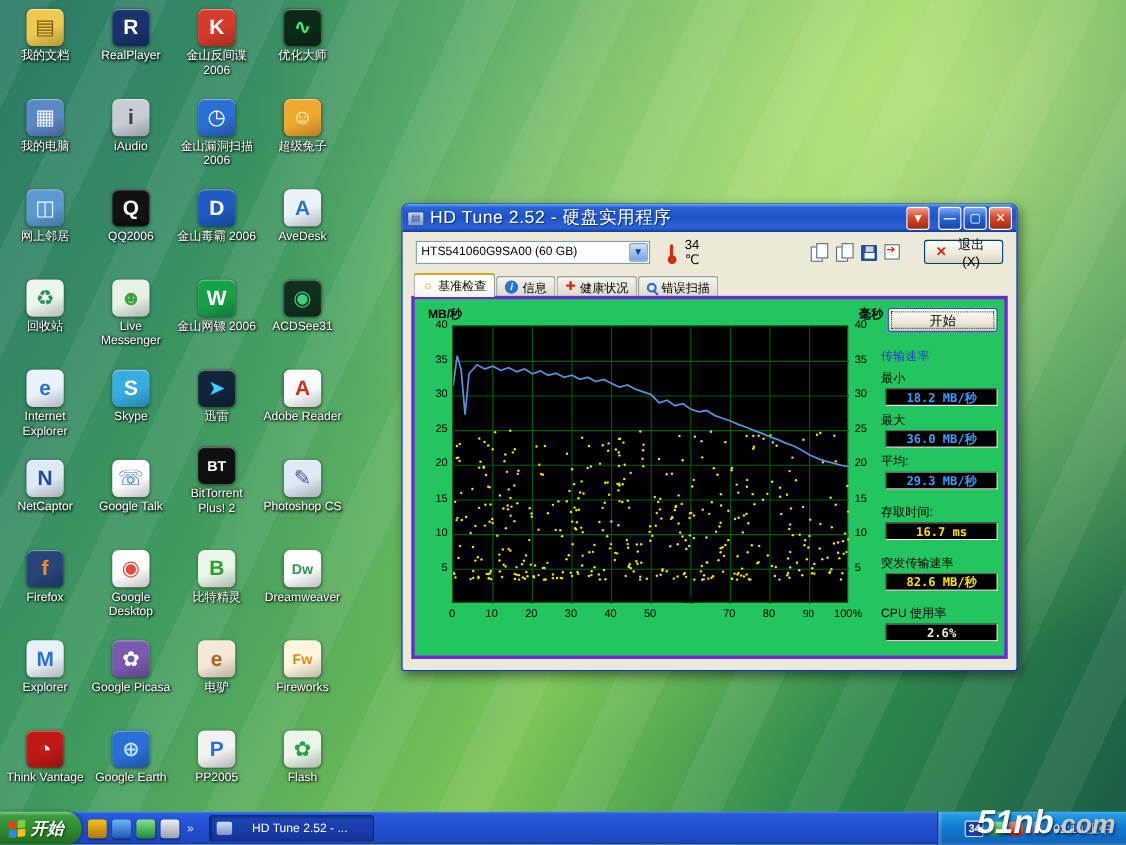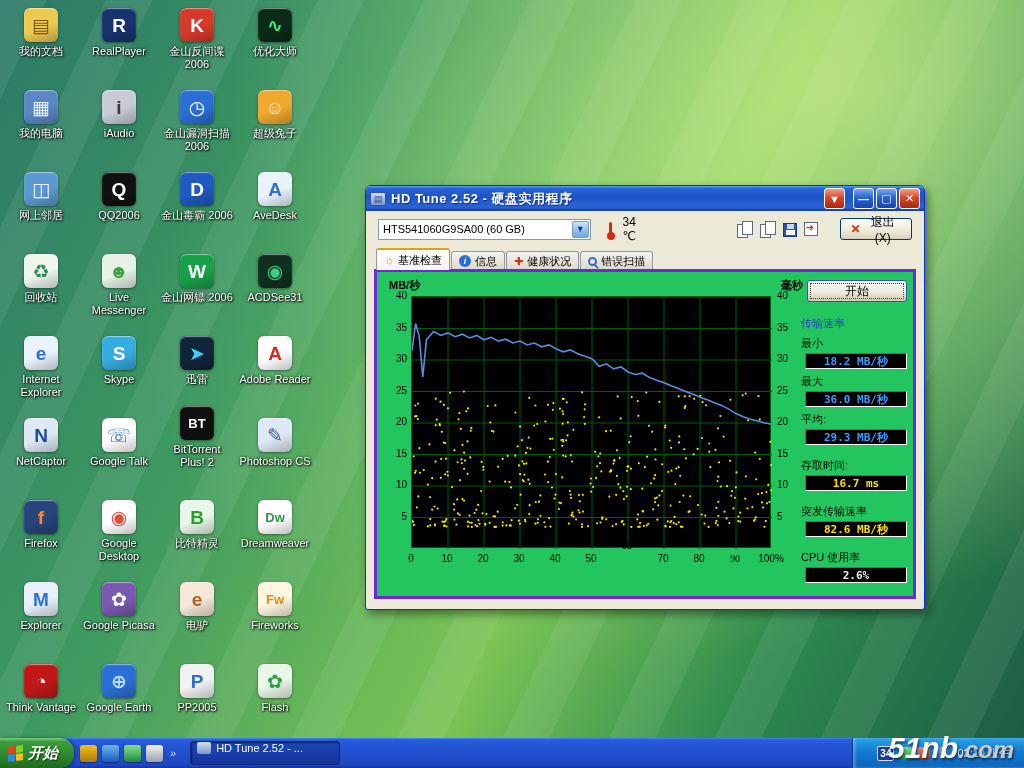--- a/index.html
+++ b/index.html
@@ -40,21 +40,21 @@
     background:#ece9d8; border:1px solid #0831d9; border-radius:6px 6px 3px 3px;
     box-shadow:3px 4px 10px rgba(0,0,0,0.45); z-index:20;
   }
   .titlebar {
     height:25px; border-radius:5px 5px 0 0; display:flex; align-items:center; padding:0 4px;
     background:linear-gradient(#58a2f8 0%, #2a63d6 10%, #1f53c6 45%, #2a63d6 85%, #123a96 100%);
   }
   .title-icon { width:16px; height:14px; margin-right:5px; border-radius:2px;
     background:linear-gradient(#cfe0f5,#7a97c5); border:1px solid #31539a;
     display:flex; align-items:center; justify-content:center; font-size:9px; color:#23448e; }
-  .title-text { color:#fff; font-weight:bold; font-size:13px; flex:1;
+  .title-text { color:#fff; font-weight:normal; font-size:16px; flex:1;
     text-shadow:1px 1px 1px #10307a; letter-spacing:0.5px; }
   .tb-btn {
     width:21px; height:21px; margin-left:2px; border-radius:3px; border:1px solid #fff;
     color:#fff; font-size:11px; font-weight:bold; display:flex; align-items:center; justify-content:center;
     background:linear-gradient(#7fa9ef,#2a63d6 45%,#1a44a8); cursor:pointer;
   }
   .tb-btn.red, .tb-btn.close { background:linear-gradient(#f3a08a,#d8482a 45%,#a82810); }
   .tb-btn.skin { margin-right:6px; }
 
   .toolbar { position:absolute; left:0; top:29px; width:100%; height:28px;
@@ -143,21 +143,21 @@
     box-shadow:1px 0 4px rgba(0,0,0,0.4); }
   .start-label { color:#fff; font-weight:bold; font-style:italic; font-size:15px;
     text-shadow:1px 1px 2px #0a3a0a; }
   .flag { display:grid; grid-template-columns:7px 7px; grid-template-rows:7px 7px; gap:1px; transform:skewY(-6deg); }
   .flag i { display:block; border-radius:1px; }
   .quick { display:flex; align-items:center; gap:5px; padding:0 6px; }
   .ql { width:17px; height:17px; border-radius:3px; cursor:pointer; box-shadow:0 1px 2px rgba(0,0,0,0.4); }
   .ql-chev { color:#cfe0ff; font-size:11px; cursor:pointer; padding:0 2px; }
   .task-btn { width:150px; height:24px; margin-left:6px; border-radius:3px; padding:0 6px;
     background:linear-gradient(#1d46b8,#16349a); border:1px solid #0f2a80;
-    box-shadow:inset 1px 1px 2px rgba(0,0,0,0.5); display:flex; align-items:flex-start; gap:5px; cursor:pointer; }
+    box-shadow:inset 1px 1px 2px rgba(0,0,0,0.5); display:flex; align-items:center; gap:18px; cursor:pointer; }
   .task-btn .ti { width:14px; height:12px; border-radius:2px; background:linear-gradient(#cfe0f5,#7a97c5); }
   .task-btn .tt { color:#fff; font-size:11px; white-space:nowrap; overflow:hidden; }
   .tray { margin-left:auto; height:30px; display:flex; align-items:center; gap:5px; padding:0 14px 0 24px;
     background:linear-gradient(#2aa2e8 0%, #1178d0 50%, #0f62b8 100%);
     border-left:1px solid #0a3a8a; box-shadow:inset 2px 0 3px rgba(255,255,255,0.3); }
   .tray-ic { width:13px; height:13px; border-radius:2px; cursor:pointer; }
   .tray-temp { min-width:17px; height:15px; background:#1a3fa0; border:1px solid #cfe0ff; border-radius:2px;
     color:#fff; font-size:10px; font-weight:bold; display:flex; align-items:center; justify-content:center; cursor:pointer; }
   .tray-clock { color:#fff; font-size:11px; margin-left:4px; text-shadow:1px 1px 1px #0a2a6a; cursor:pointer; }
 </style>

